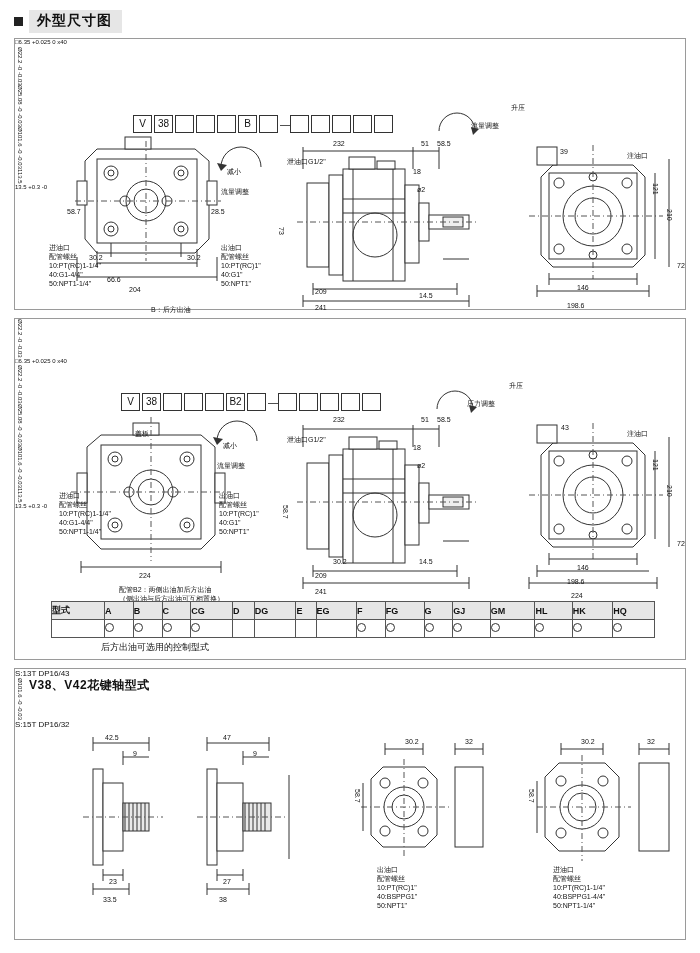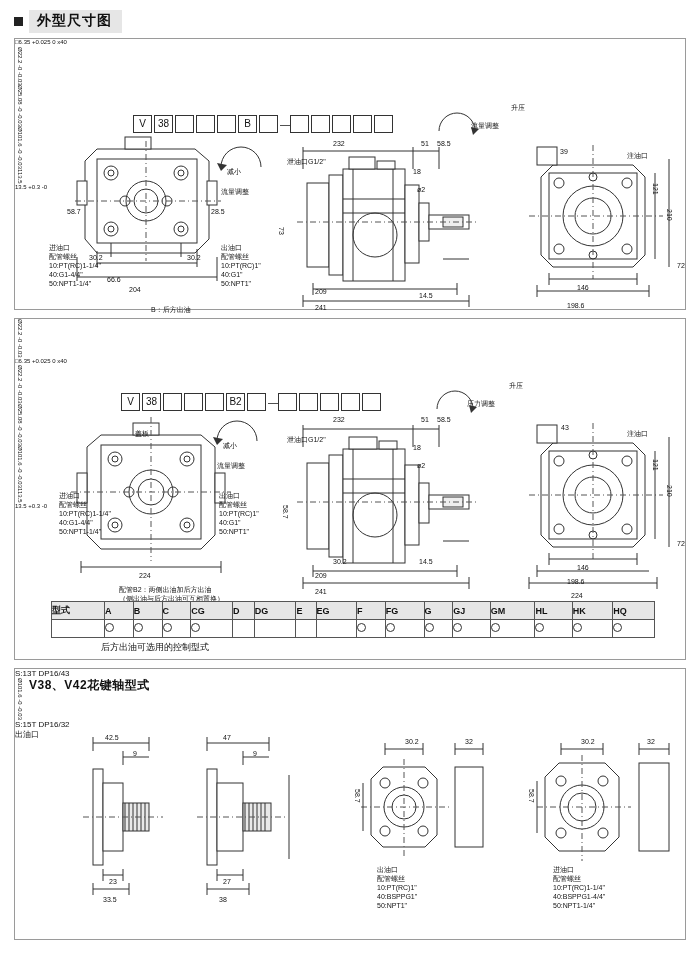--- a/index.html
+++ b/index.html
@@ -550,21 +550,20 @@
         <line x1="64" y1="-14" x2="64" y2="-2"></line>
         <line x1="96" y1="-8" x2="124" y2="-8"></line>
         <line x1="96" y1="-14" x2="96" y2="-2"></line>
         <line x1="124" y1="-14" x2="124" y2="-2"></line>
         <line x1="4" y1="26" x2="4" y2="74"></line>
       </g>
     </svg>
     <div class="t" style="left:390px;top:68px;">30.2</div>
     <div class="t" style="left:450px;top:68px;">32</div>
     <div class="t vert" style="left:338px;top:120px;">58.7</div>
-    <div class="t8" style="left:392px;top:48px;">出油口</div>
     <div class="t" style="left:362px;top:196px;">出油口
 配管螺丝</div>
     <div class="t" style="left:362px;top:214px;">10:PT(RC)1"
 40:BSPPG1"
 50:NPT1"</div>
 
     <svg style="left:520px;top:88px;" width="150" height="130">
       <g stroke="#333" fill="none" stroke-width="1">
         <path d="M24 6 L70 6 L84 20 L84 80 L70 94 L24 94 L10 80 L10 20 Z" fill="#fff"></path>
         <circle cx="47" cy="50" r="22"></circle>

